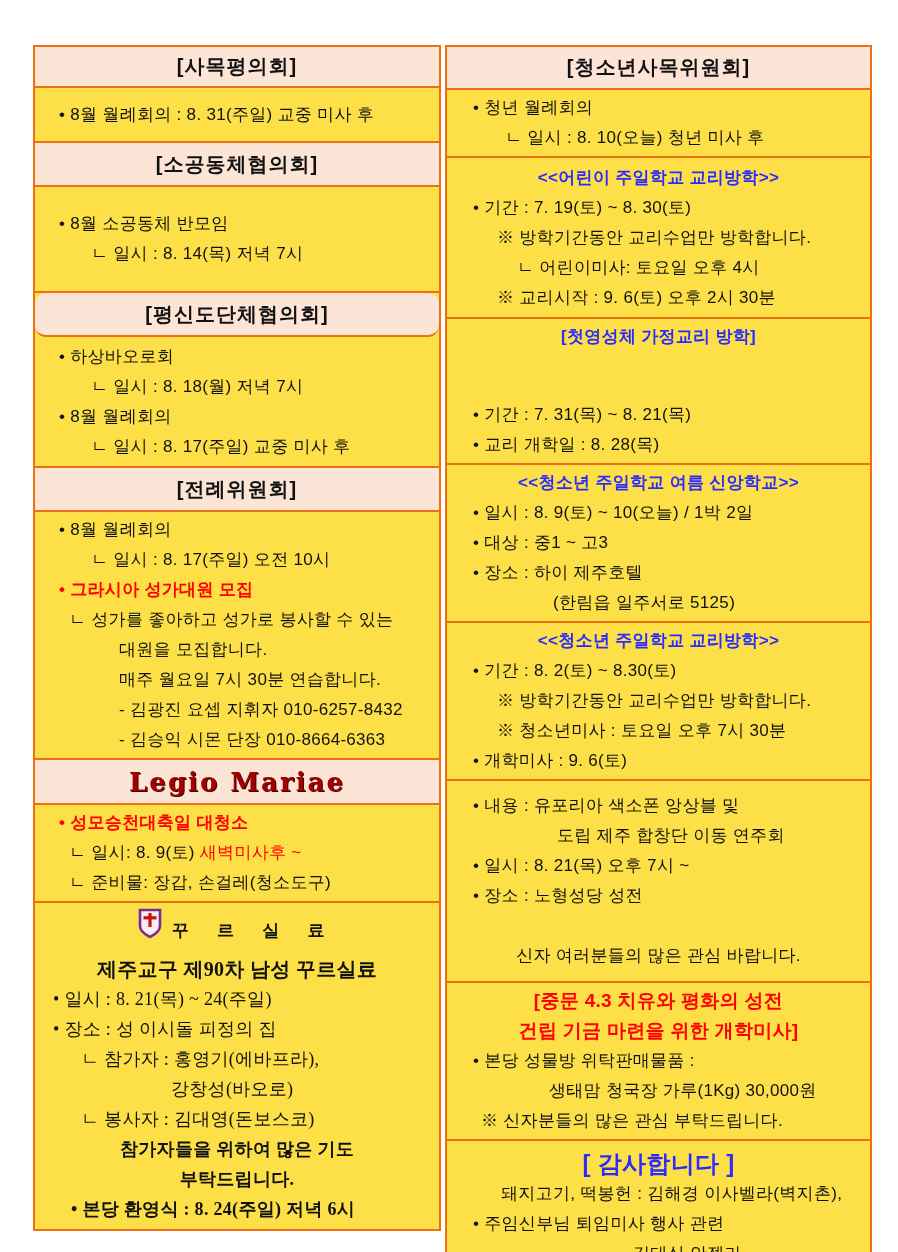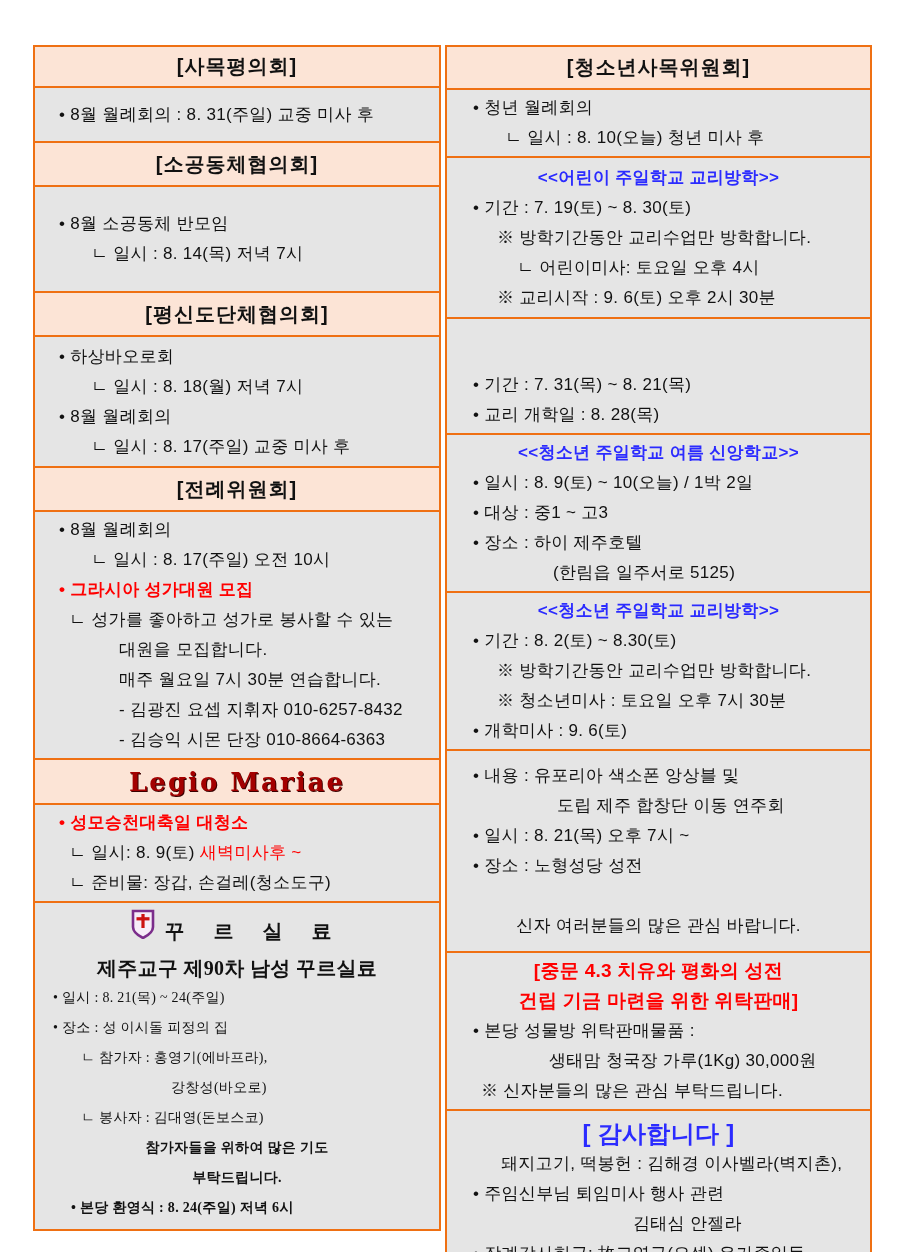--- a/index.html
+++ b/index.html
@@ -10,67 +10,67 @@
     --legio:#a40000;
   }
   html,body{margin:0;padding:0;}
   body{
     width:898px;height:1252px;background:#ffffff;position:relative;
     font-family:"Liberation Sans", sans-serif;color:#111;
     overflow:hidden;
   }
   .column{
     position:absolute;top:45px;border:2px solid var(--border);
-    background:#e5e5e5;
+    background:#fde047;
   }
   .section{
     box-sizing:border-box;border-bottom:2px solid var(--border);
     display:flex;flex-direction:column;justify-content:center;
     padding:3px 6px;
   }
   .section:last-child{border-bottom:none;}
   .header{
     background:var(--headerBg);align-items:center;justify-content:center;
     padding:2px 6px;
   }
   .hdr-title{font-weight:bold;font-size:20px;letter-spacing:1px;}
   .legio .hdr-title{
     font-family:"DejaVu Serif", serif;color:var(--legio);
     font-size:26px;font-weight:bold;letter-spacing:2px;
     text-shadow:1px 1px 0 #3a0000;
   }
   .line{font-size:17px;line-height:30px;letter-spacing:0.3px;white-space:nowrap;}
   .line.center{text-align:center;padding-left:0 !important;white-space:normal;}
   .line.bold{font-weight:bold;}
-  .serif .line{font-family:"Liberation Serif", serif;font-size:14px;}
+  .serif .line{font-family:"Liberation Serif", serif;font-size:18px;}
   .cursillo-title{
     display:flex;align-items:center;justify-content:center;gap:10px;
     font-family:"Liberation Serif", serif;
-    font-size:20px;font-weight:bold;letter-spacing:12px;line-height:42px;
+    font-size:17px;font-weight:bold;letter-spacing:12px;line-height:42px;
   }
   .emblem{flex:0 0 auto;display:inline-block;}
 </style>
 </head>
 <body>
 
 <div class="column" style="left: 33px; width: 404px;">
     <div class="section header" style="min-height: 41px;">
       <div class="hdr-title">[사목평의회]</div>
     </div>
     <div class="section body" style="min-height: 55px;">
       <div class="line" style="padding-left: 18px;"><span>•   8월 월례회의 : 8. 31(주일) 교중 미사 후</span></div>
     </div>
     <div class="section header" style="min-height: 44px;">
       <div class="hdr-title">[소공동체협의회]</div>
     </div>
     <div class="section body" style="min-height: 106px;">
       <div class="line" style="padding-left: 18px;"><span>•   8월 소공동체 반모임</span></div>
       <div class="line" style="padding-left: 50px;"><span>ㄴ 일시 : 8. 14(목) 저녁 7시</span></div>
     </div>
-    <div class="section header" style="min-height: 44px;">
+    <div class="section header" style="min-height: 44px; border-radius: 11px;">
       <div class="hdr-title">[평신도단체협의회]</div>
     </div>
     <div class="section body" style="min-height: 131px;">
       <div class="line" style="padding-left: 18px;"><span>•   하상바오로회</span></div>
       <div class="line" style="padding-left: 50px;"><span>ㄴ 일시 : 8. 18(월) 저녁 7시</span></div>
       <div class="line" style="padding-left: 18px;"><span>•   8월 월례회의</span></div>
       <div class="line" style="padding-left: 50px;"><span>ㄴ 일시 : 8. 17(주일) 교중 미사 후</span></div>
     </div>
     <div class="section header" style="min-height: 44px; justify-content: center;">
       <div class="hdr-title">[전례위원회]</div>
@@ -122,20 +122,21 @@
       <div class="line" style="padding-left: 52px;"><span>ㄴ 일시 : 8. 10(오늘) 청년 미사 후</span></div>
     </div>
     <div class="section body" style="min-height: 161px;">
       <div class="line center bold" style="color: rgb(43, 43, 255);"><span>&lt;&lt;어린이 주일학교 교리방학&gt;&gt;</span></div>
       <div class="line" style="padding-left: 20px;"><span>•   기간 : 7. 19(토) ~ 8. 30(토)</span></div>
       <div class="line" style="padding-left: 44px;"><span>※  방학기간동안 교리수업만 방학합니다.</span></div>
       <div class="line" style="padding-left: 64px;"><span>ㄴ 어린이미사:  토요일  오후 4시</span></div>
       <div class="line" style="padding-left: 44px;"><span>※  교리시작 : 9. 6(토) 오후 2시 30분</span></div>
     </div>
     <div class="section body" style="min-height: 101px;">
+      <div class="line center bold" style="color: rgb(43, 43, 255);"><span>[첫영성체 가정교리 방학]</span></div>
       <div class="line" style="padding-left: 20px; margin-top: 48px;"><span>•   기간 : 7. 31(목) ~ 8. 21(목)</span></div>
       <div class="line" style="padding-left: 20px;"><span>•   교리 개학일 : 8. 28(목)</span></div>
     </div>
     <div class="section body" style="min-height: 151px;">
       <div class="line center bold" style="color: rgb(43, 43, 255);"><span>&lt;&lt;청소년 주일학교 여름 신앙학교&gt;&gt;</span></div>
       <div class="line" style="padding-left: 20px;"><span>•   일시 : 8. 9(토) ~ 10(오늘) / 1박 2일</span></div>
       <div class="line" style="padding-left: 20px;"><span>•   대상 : 중1 ~ 고3</span></div>
       <div class="line" style="padding-left: 20px;"><span>•   장소 : 하이 제주호텔</span></div>
       <div class="line" style="padding-left: 100px;"><span>(한림읍 일주서로 5125)</span></div>
     </div>
@@ -149,21 +150,21 @@
     <div class="section body" style="min-height: 202px;">
       <div class="line" style="padding-left: 20px;"><span>•   내용 : 유포리아 색소폰 앙상블 및</span></div>
       <div class="line" style="padding-left: 104px;"><span>도립 제주 합창단 이동 연주회</span></div>
       <div class="line" style="padding-left: 20px;"><span>•   일시 : 8. 21(목) 오후 7시 ~</span></div>
       <div class="line" style="padding-left: 20px;"><span>•   장소 : 노형성당 성전</span></div>
       <div class="line"><span>&nbsp;</span></div>
       <div class="line center"><span>신자 여러분들의 많은 관심 바랍니다.</span></div>
     </div>
     <div class="section body" style="min-height: 137px;">
       <div class="line center bold" style="color: rgb(255, 0, 0); font-size: 19px;"><span>[중문 4.3 치유와 평화의 성전</span></div>
-      <div class="line center bold" style="color: rgb(255, 0, 0); font-size: 19px;"><span>건립 기금 마련을 위한 위탁판매]</span></div>
+      <div class="line center bold" style="color: rgb(255, 0, 0); font-size: 19px;"><span>건립 기금 마련을 위한 개학미사]</span></div>
       <div class="line" style="padding-left: 20px;"><span>•   본당 성물방 위탁판매물품 :</span></div>
       <div class="line" style="padding-left: 96px;"><span>생태맘 청국장 가루(1Kg) 30,000원</span></div>
       <div class="line" style="padding-left: 28px;"><span>※ 신자분들의 많은 관심 부탁드립니다.</span></div>
     </div>
     <div class="section body" style="min-height: 166px;">
       <div class="line center bold" style="color: rgb(43, 43, 255); font-size: 24px;"><span>[ 감사합니다 ]</span></div>
       <div class="line" style="padding-left: 48px;"><span>돼지고기, 떡봉헌 : 김해경 이사벨라(벽지촌),</span></div>
       <div class="line" style="padding-left: 20px;"><span>•   주임신부님 퇴임미사 행사 관련</span></div>
       <div class="line" style="padding-left: 180px;"><span>김태심 안젤라</span></div>
       <div class="line" style="padding-left: 20px;"><span>•   장례감사헌금: 故고영구(요셉) 유가족일동</span></div>

